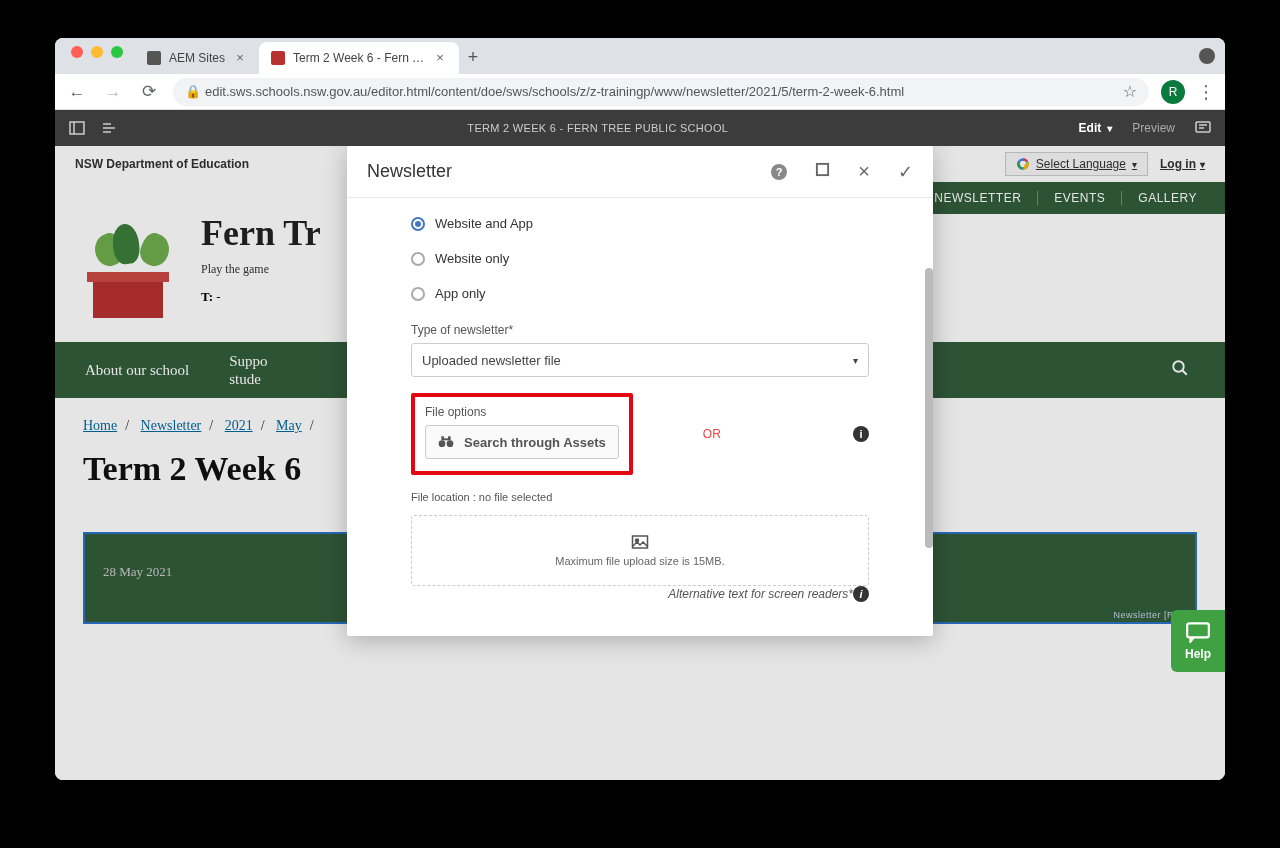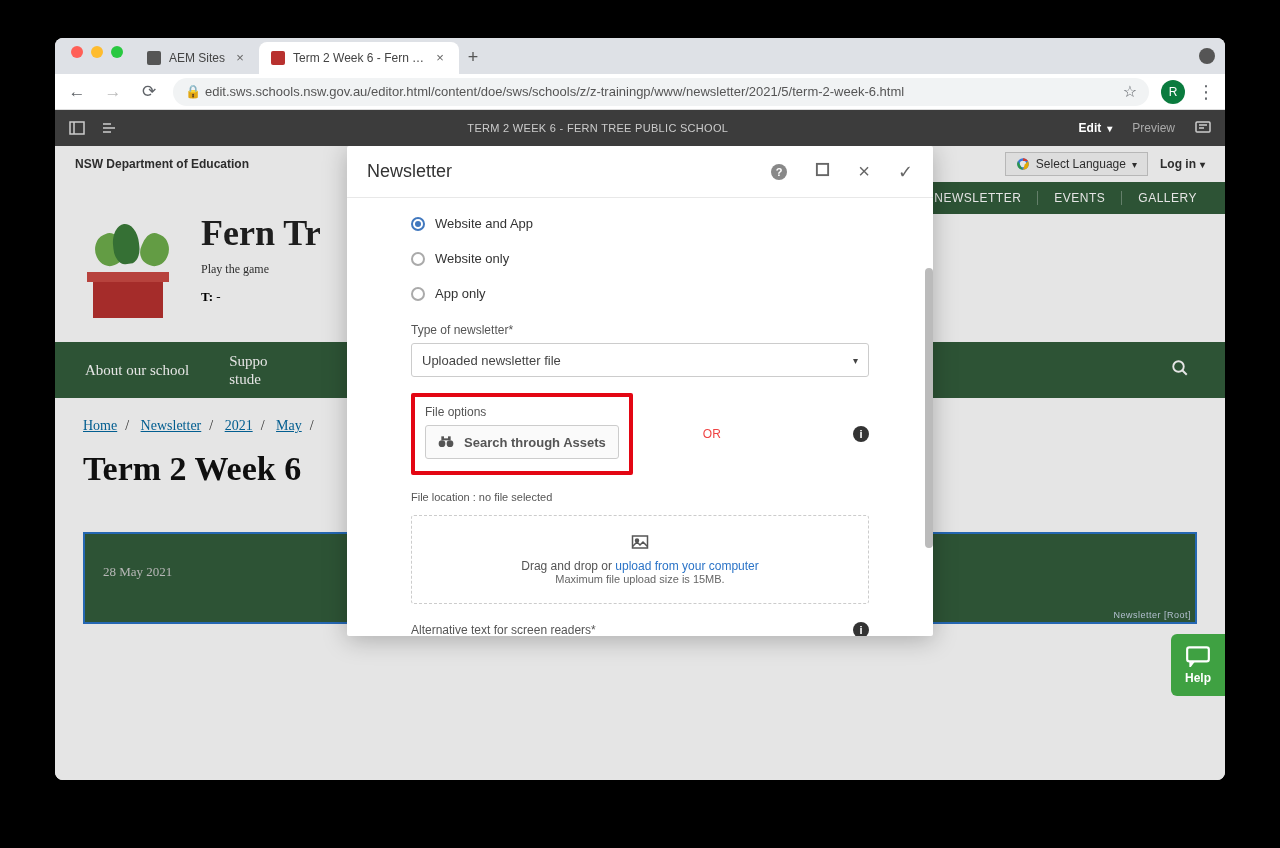--- a/index.html
+++ b/index.html
@@ -41,21 +41,21 @@
 .aem-right { display: flex; align-items: center; gap: 20px; padding-right: 14px; }
 .aem-edit { font-weight: 600; color: #fff; display: flex; align-items: center; gap: 6px; }
 .aem-preview { color: #aaa; }
 
 
 .page-content { position: relative; height: calc(100% - 108px); background: #fff; overflow: hidden; }
 .overlay-dim { position: absolute; inset: 0; background: rgba(0,0,0,0.10); }
 
 
 .gov-strip { height: 36px; background: #fff; display: flex; align-items: center; padding: 0 20px; font-size: 12px; color: #333; justify-content: space-between; }
-.gov-right { display: flex; align-items: center; gap: 12px; }
+.gov-right { display: flex; align-items: center; gap: 12px; text-decoration: underline; }
 .lang-btn { border: 1px solid #ccc; padding: 4px 10px; font-size: 12px; background: #f6f6f6; display: flex; align-items: center; gap: 6px; }
 .glogo { width: 14px; height: 14px; }
 .login-btn { font-weight: 700; font-size: 12px; display: flex; align-items: center; gap: 4px; }
 
 
 .topnav { position: absolute; top: 36px; right: 0; height: 32px; background: #335d3b; display: flex; align-items: center; color: #fff; font-size: 12px; gap: 0; padding: 0 12px; }
 .topnav .nitem { padding: 0 16px; border-left: 1px solid rgba(255,255,255,0.3); letter-spacing: 0.5px; }
 .topnav .nitem:first-child { border-left: none; }
 
 
@@ -111,24 +111,24 @@
 .or-txt { font-size: 12px; color: #ef4444; }
 .info-ico { width: 16px; height: 16px; border-radius: 50%; background: #333; color: #fff; font-size: 11px; font-weight: 700; display: inline-flex; align-items: center; justify-content: center; }
 
 .file-loc { font-size: 11px; color: #555; margin-top: 16px; }
 
 .dropzone { margin-top: 12px; border: 1px dashed #ccc; border-radius: 3px; padding: 18px 10px; text-align: center; font-size: 12px; color: #555; }
 .dropzone .dz-ico { font-size: 18px; color: #555; }
 .dropzone a { color: #2a73c7; text-decoration: none; }
 .dropzone .sub { font-size: 11px; color: #666; }
 
-.alt-row { margin-top: 18px; display: flex; justify-content: space-between; align-items: center; }
-
-
-.help-tab { position: absolute; right: 0; top: 488px; width: 54px; height: 62px; background: #3fa142; color: #fff; border-radius: 6px 0 0 6px; display: flex; flex-direction: column; align-items: center; justify-content: center; font-size: 12px; gap: 4px; z-index: 120; }
+.alt-row { display: flex; justify-content: flex-end; align-items: center; font-style: italic; }
+
+
+.help-tab { position: absolute; right: 0; top: 464px; width: 54px; height: 62px; background: #3fa142; color: #fff; border-radius: 6px 0 0 6px; display: flex; flex-direction: column; align-items: center; justify-content: center; font-size: 12px; gap: 4px; z-index: 120; }
 .help-tab svg { width: 26px; height: 22px; }
 
 .chrome-ext { position: absolute; right: 10px; top: 10px; width: 16px; height: 16px; border-radius: 50%; background: #555; }
 .chev{font-size:10px;}
 </style>
 </head>
 <body>
 
 <div class="browser-window">
 
@@ -327,21 +327,20 @@
         <div class="file-loc">File location : no file selected</div>
 
         <div class="dropzone">
           <div class="dz-ico">
             <svg width="18" height="16" viewBox="0 0 24 20" fill="none" stroke="#555" stroke-width="2">
                 <rect x="2" y="2" width="20" height="16"></rect>
                 <circle cx="8" cy="8" r="2" fill="#555"></circle>
                 <path d="M2 16l6-6 4 4 4-4 6 6"></path>
               </svg>
           </div>
-          <div style="margin-top:4px"><span>Drag and drop or </span><a>upload from your computer</a></div>
           <div class="sub">Maximum file upload size is 15MB.</div>
         </div>
 
         <div class="alt-row">
           <span class="f-label" style="margin-top:0">Alternative text for screen readers*</span>
           <span class="info-ico">i</span>
         </div>
 
       </div>
       <div class="modal-scrollthumb"></div>

